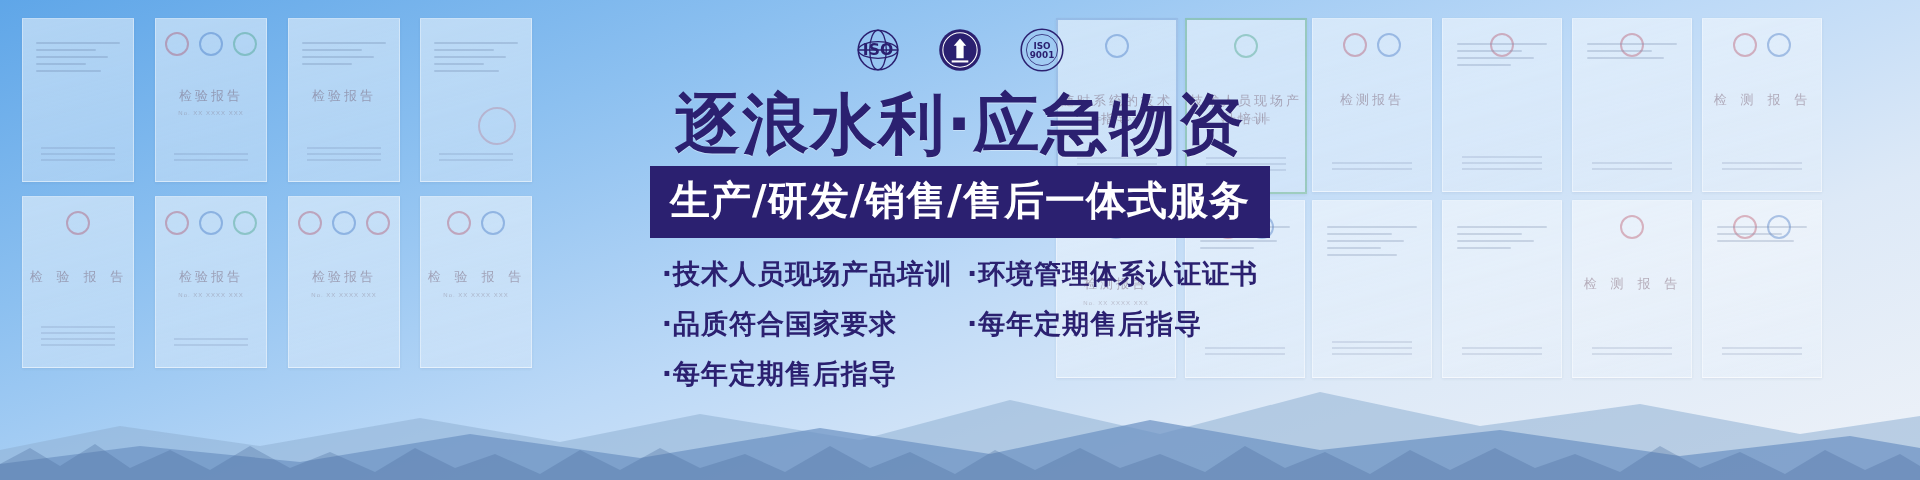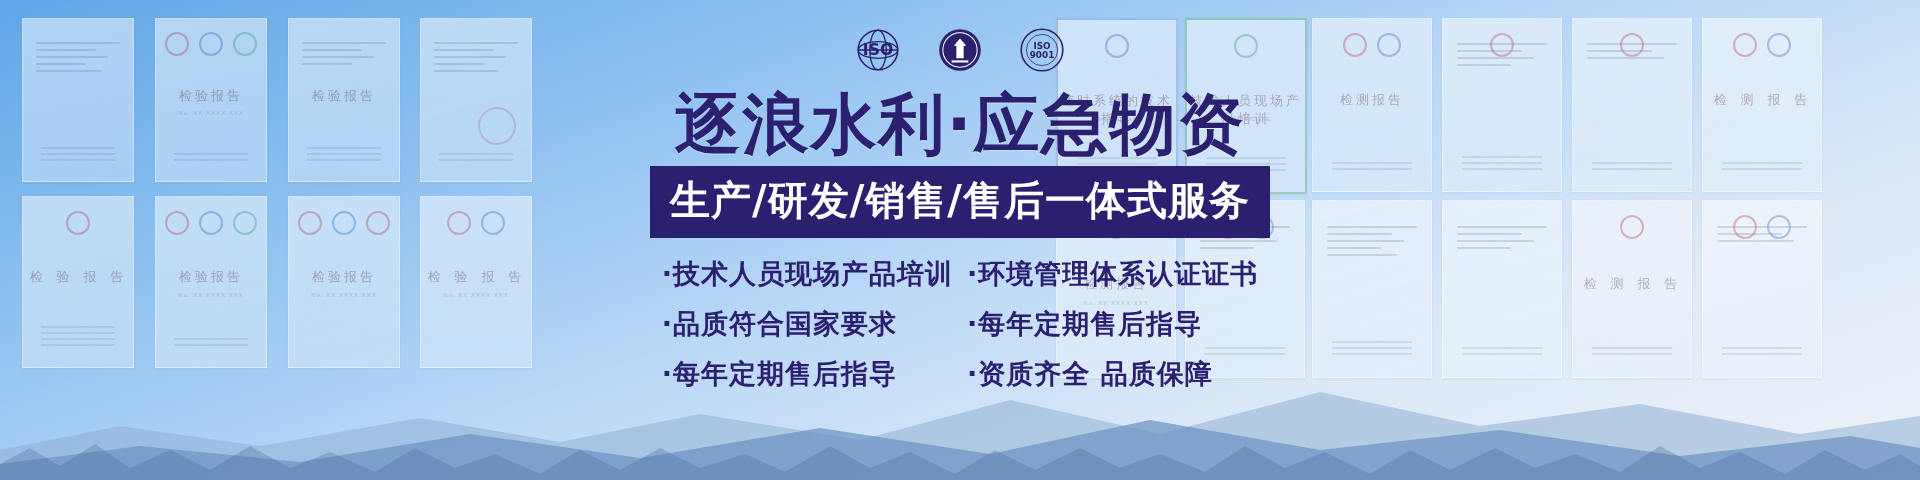--- a/index.html
+++ b/index.html
@@ -414,17 +414,16 @@
     <div class="main-title">逐浪水利·应急物资</div>
 
     <div class="subtitle-bar">生产/研发/销售/售后一体式服务</div>
 
     <div class="features">
       <div class="feature">·技术人员现场产品培训</div>
       <div class="feature">·环境管理体系认证证书</div>
       <div class="feature">·品质符合国家要求</div>
       <div class="feature">·每年定期售后指导</div>
       <div class="feature">·每年定期售后指导</div>
-      <div class="feature">·资质齐全 品质保障</div>
     </div>
 
   </div>
 </div>
 
 </body></html>

